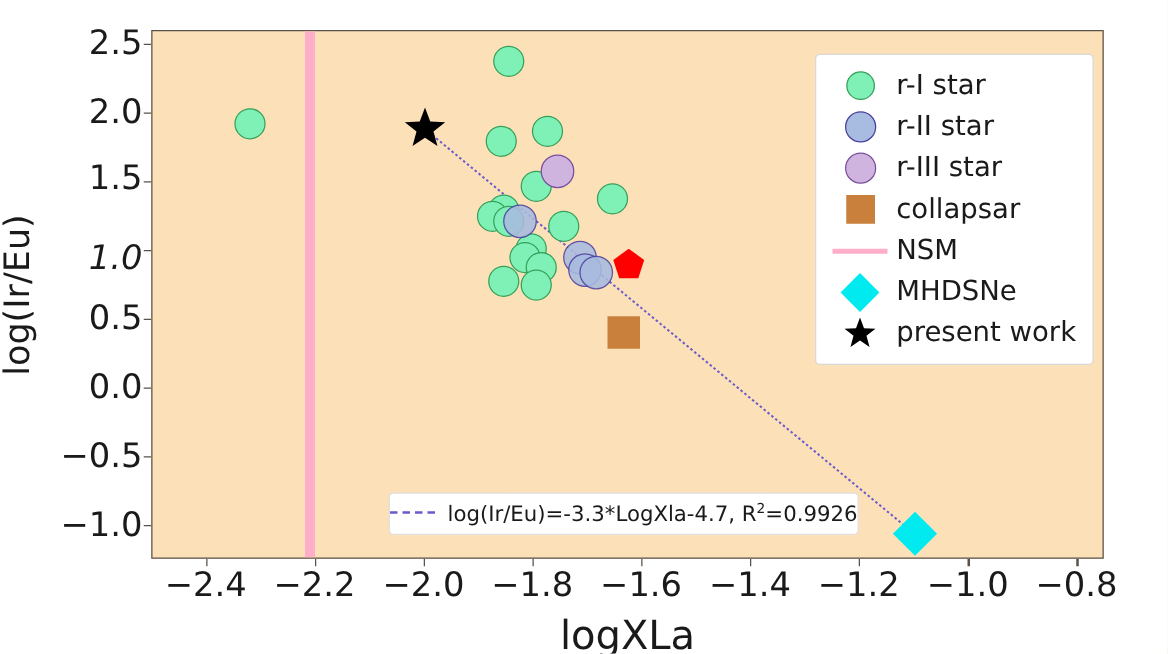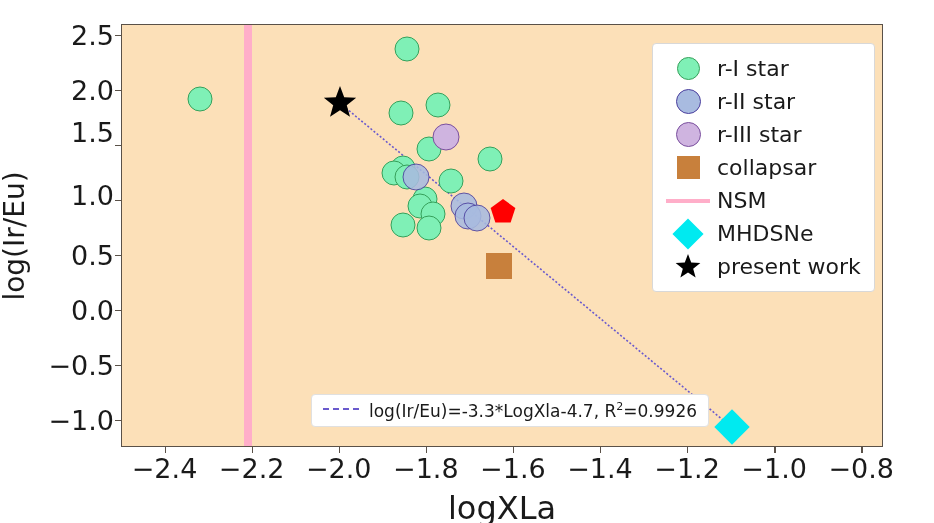--- a/index.html
+++ b/index.html
@@ -162,21 +162,21 @@
   #equation-box {
     position: absolute;
     left: 310px;
     top: 393px;
     display: flex;
     align-items: center;
     gap: 10px;
     background: #ffffff;
     border: 1px solid #e0e0e0;
     border-radius: 4px;
-    padding: 5px 11px;
+    padding: 5px 0;
     box-sizing: border-box;
   }
   #equation-line-key {
     width: 36px;
     height: 2px;
     border-top: 2px dashed #6a5acd;
   }
   #equation-text {
     font-size: 17px;
     color: #1a1a1a;
@@ -209,23 +209,23 @@
       <div class="tick-label xtick" style="left: 687.057px;">−1.2</div>
       <div class="tick-mark tick-x" style="left: 687.057px;"></div>
       <div class="tick-label xtick" style="left: 774.143px;">−1.0</div>
       <div class="tick-mark tick-x" style="left: 774.143px;"></div>
       <div class="tick-label xtick" style="left: 861.229px;">−0.8</div>
       <div class="tick-mark tick-x" style="left: 861.229px;"></div>
       <div class="tick-label ytick" style="top: 34.987px;">2.5</div>
       <div class="tick-mark tick-y" style="top: 34.987px;"></div>
       <div class="tick-label ytick" style="top: 89.9221px;">2.0</div>
       <div class="tick-mark tick-y" style="top: 89.9221px;"></div>
-      <div class="tick-label ytick" style="top: 132px;">1.5</div>
+      <div class="tick-label ytick" style="top: 143px;">1.5</div>
       <div class="tick-mark tick-y" style="top: 144.857px;"></div>
-      <div class="tick-label ytick" style="top: 195px;">1.0</div>
+      <div class="tick-label ytick" style="top: 207px; font-style: italic;">1.0</div>
       <div class="tick-mark tick-y" style="top: 199.792px;"></div>
       <div class="tick-label ytick" style="top: 255px;">0.5</div>
       <div class="tick-mark tick-y" style="top: 254.727px;"></div>
       <div class="tick-label ytick" style="top: 309.662px;">0.0</div>
       <div class="tick-mark tick-y" style="top: 309.662px;"></div>
       <div class="tick-label ytick" style="top: 364.597px;">−0.5</div>
       <div class="tick-mark tick-y" style="top: 364.597px;"></div>
       <div class="tick-label ytick" style="top: 419.532px;">−1.0</div>
       <div class="tick-mark tick-y" style="top: 419.532px;"></div>
     </div>

